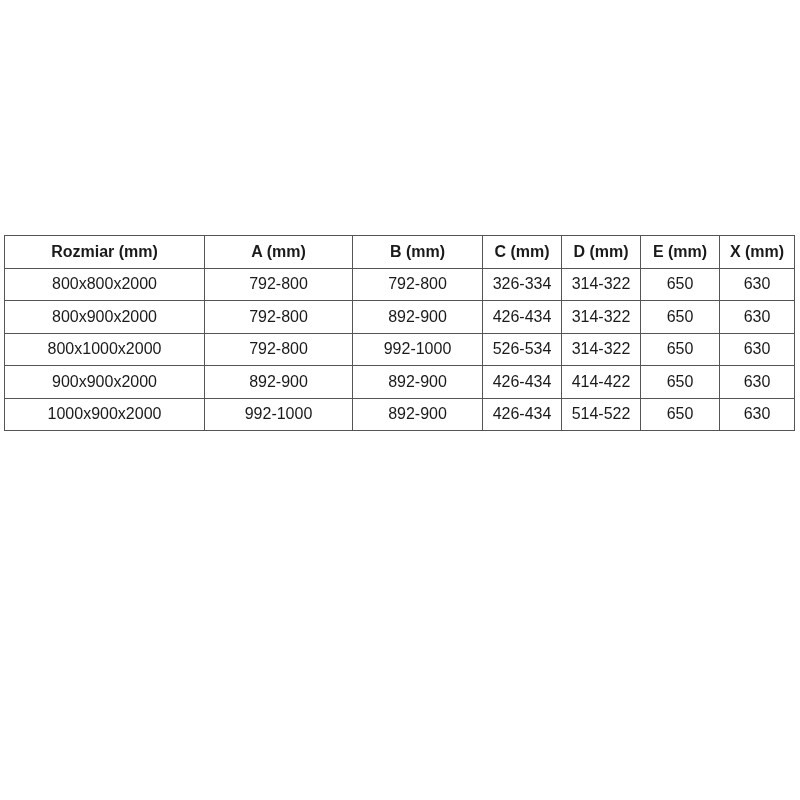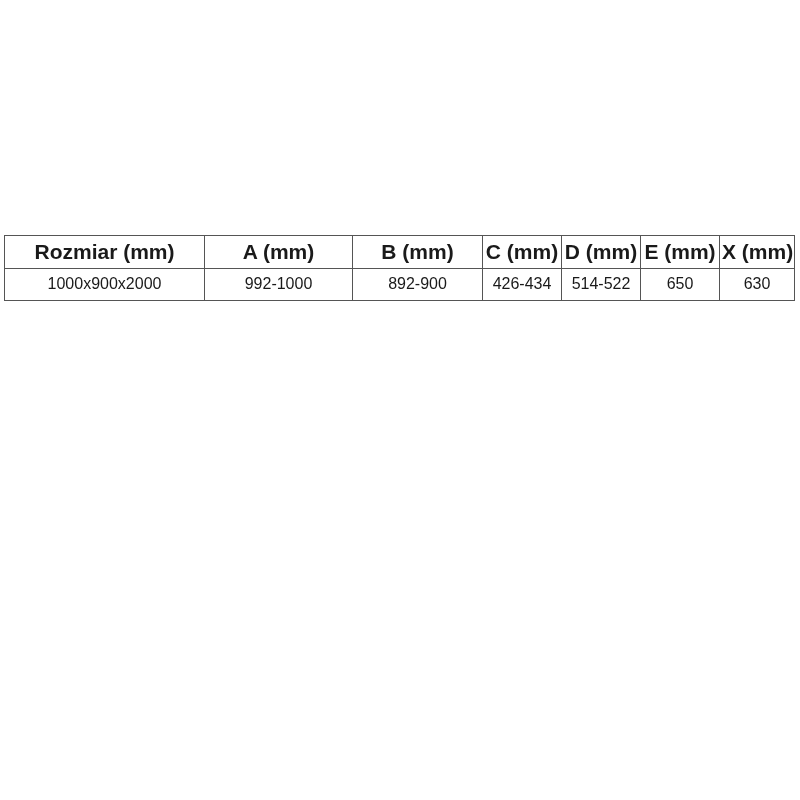--- a/index.html
+++ b/index.html
@@ -41,21 +41,21 @@
     text-align: center;
     vertical-align: middle;
     color: #1a1a1a;
     font-size: 16px;
     line-height: 1;
     white-space: nowrap;
     overflow: hidden;
   }
   table.spec-table th {
     font-weight: bold;
-    font-size: 21px;
+    font-size: 16px;
   }
 </style>
 </head>
 <body>
 
 <div class="page">
   <table class="spec-table">
     <colgroup>
       <col class="c0">
         <col class="c1">
@@ -71,20 +71,56 @@
           <th>A (mm)</th>
           <th>B (mm)</th>
           <th>C (mm)</th>
           <th>D (mm)</th>
           <th>E (mm)</th>
           <th>X (mm)</th>
         </tr>
     </thead>
     <tbody>
         <tr>
+          <td>800x800x2000</td>
+          <td>792-800</td>
+          <td>792-800</td>
+          <td>326-334</td>
+          <td>314-322</td>
+          <td>650</td>
+          <td>630</td>
+        </tr>
+        <tr>
+          <td>800x900x2000</td>
+          <td>792-800</td>
+          <td>892-900</td>
+          <td>426-434</td>
+          <td>314-322</td>
+          <td>650</td>
+          <td>630</td>
+        </tr>
+        <tr>
+          <td>800x1000x2000</td>
+          <td>792-800</td>
+          <td>992-1000</td>
+          <td>526-534</td>
+          <td>314-322</td>
+          <td>650</td>
+          <td>630</td>
+        </tr>
+        <tr>
+          <td>900x900x2000</td>
+          <td>892-900</td>
+          <td>892-900</td>
+          <td>426-434</td>
+          <td>414-422</td>
+          <td>650</td>
+          <td>630</td>
+        </tr>
+        <tr>
           <td>1000x900x2000</td>
           <td>992-1000</td>
           <td>892-900</td>
           <td>426-434</td>
           <td>514-522</td>
           <td>650</td>
           <td>630</td>
         </tr>
       </tbody>
   </table>

